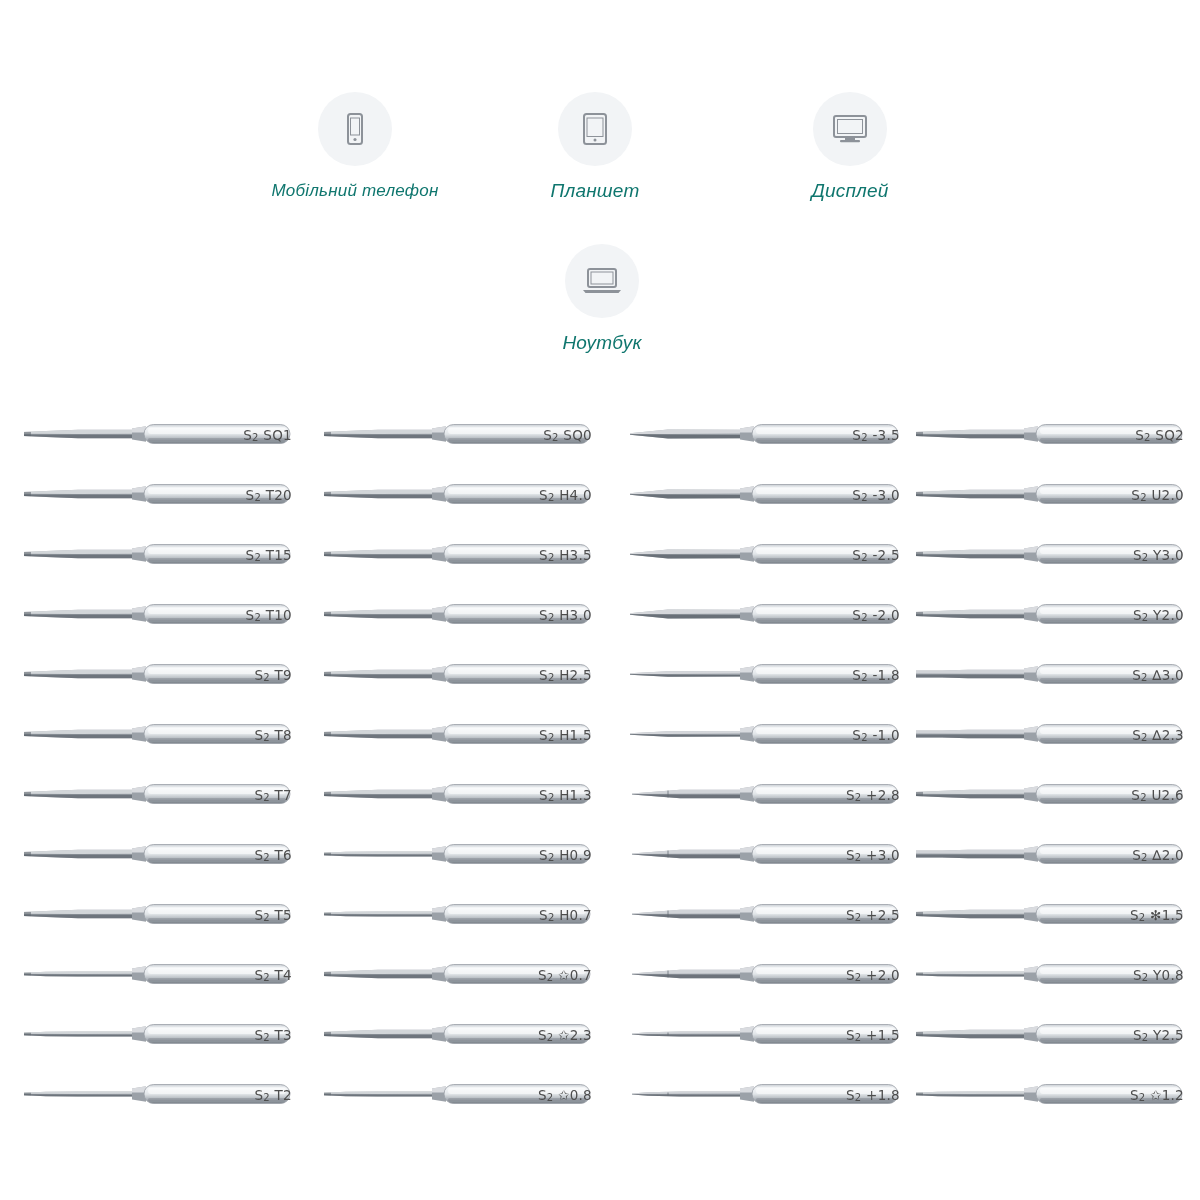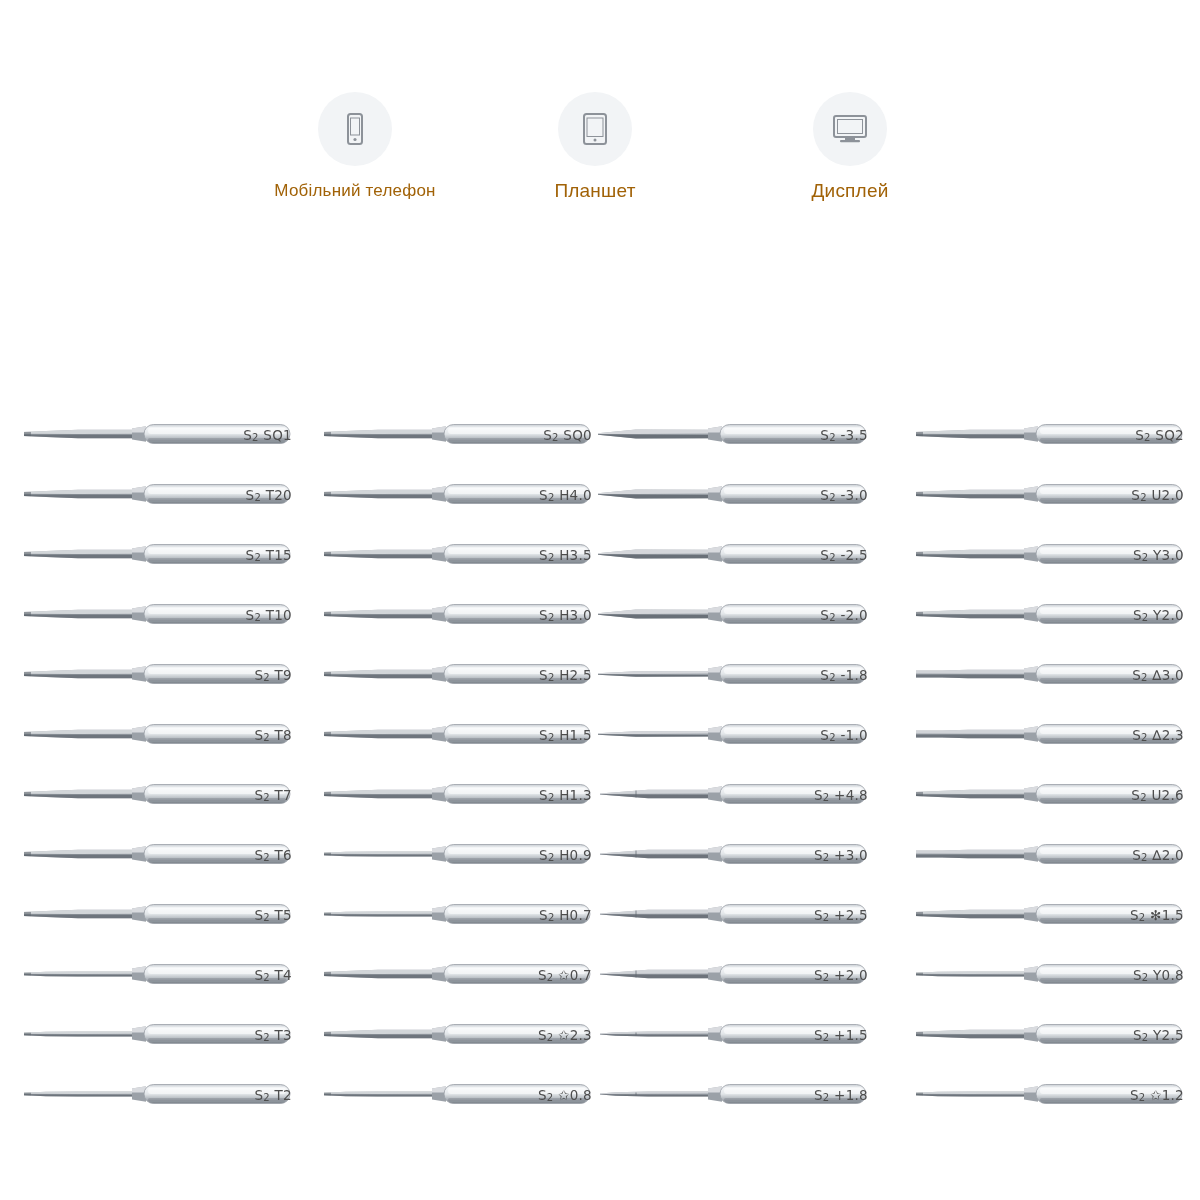--- a/index.html
+++ b/index.html
@@ -35,23 +35,24 @@
     border-radius: 50%;
     background: #f2f4f6;
     margin: 0 auto 12px auto;
     display: flex;
     align-items: center;
     justify-content: center;
   }
   .circle svg { display: block; }
   .compat-label {
     font-size: 19px;
-    color: #a16207;
+    color: #0f766e;
     line-height: 25px;
     letter-spacing: .2px;
+    font-style: italic;
   }
   .compat-label.small { font-size: 17px; }
 
   
   #bits {
     position: absolute;
     top: 405px;
     left: 0;
     width: 1200px;
     height: 740px;
@@ -117,20 +118,30 @@
     <div class="compat-item" style="left: 480px; top: 0px;">
       <div class="circle">
         <svg width="40" height="40" viewBox="0 0 40 40">
       <rect x="9" y="5" width="22" height="30" rx="2.5" fill="none" stroke="#8d9299" stroke-width="2"></rect>
       <circle cx="20" cy="31" r="1.5" fill="#8d9299"></circle>
       <rect x="12" y="9" width="16" height="18.5" fill="none" stroke="#8d9299" stroke-width="1"></rect>
     </svg>
       </div>
       <div class="compat-label">Планшет</div>
     </div>
+    <div class="compat-item" style="left: 487px; top: 152px;">
+      <div class="circle">
+        <svg width="44" height="42" viewBox="0 0 44 42">
+      <rect x="8" y="9" width="28" height="18" rx="2" fill="none" stroke="#8d9299" stroke-width="2"></rect>
+      <rect x="11" y="12" width="22" height="12" fill="none" stroke="#8d9299" stroke-width="1"></rect>
+      <path d="M3 30 h38 a0 0 0 0 1 0 0 l-2.5 3 h-33 z" fill="#8d9299"></path>
+    </svg>
+      </div>
+      <div class="compat-label">Ноутбук</div>
+    </div>
   </div>
 
 <div id="bits">
     <div class="bit-col" style="left: 20px;">
       <div class="bit-row">
         <div class="bit">
           <svg width="272" height="34" viewBox="0 0 272 34">
     <defs>
       <linearGradient id="g-square" x1="0" y1="0" x2="0" y2="1">
         <stop offset="0" stop-color="#c9ced3"></stop>
@@ -796,21 +807,21 @@
     <path d="M112 11.5 L126 9.2 L126 15.5 L112 15.6 Z" fill="#e8eaec" opacity=".8"></path>
 
     <rect x="124" y="7.5" width="146" height="19" rx="9.5" fill="url(#g-pentalobethin)" stroke="#9aa0a7" stroke-width="0.8"></rect>
     <rect x="128" y="10.6" width="138" height="6.4" rx="3" fill="#ffffff" opacity=".55"></rect>
     <rect x="128" y="21" width="138" height="3.2" rx="1.6" fill="#6f767e" opacity=".35"></rect>
   </svg>
         </div>
         <div class="bit-text"><span class="s2">S<span class="sub">2</span></span> <span>✩0.8</span></div>
       </div>
     </div>
-    <div class="bit-col" style="left: 596px;">
+    <div class="bit-col" style="left: 628px;">
       <div class="bit-row">
         <div class="bit">
           <svg width="272" height="34" viewBox="0 0 272 34">
     <defs>
       <linearGradient id="g-flat" x1="0" y1="0" x2="0" y2="1">
         <stop offset="0" stop-color="#c9ced3"></stop>
         <stop offset="0.18" stop-color="#f3f5f7"></stop>
         <stop offset="0.50" stop-color="#e2e6e9"></stop>
         <stop offset="0.80" stop-color="#a8aeb5"></stop>
         <stop offset="1" stop-color="#767d85"></stop>
@@ -985,21 +996,21 @@
       <path d="M118 21.2 L52 21.2 L20 18.8 L4 17.4 L4 17.2 L52 17.5 L118 17.8 Z" fill="#5d646c" opacity=".75"></path>
 
     <path d="M112 11.5 L126 9.2 L126 24.8 L112 22.5 Z" fill="#9ba1a8"></path>
     <path d="M112 11.5 L126 9.2 L126 15.5 L112 15.6 Z" fill="#e8eaec" opacity=".8"></path>
 
     <rect x="124" y="7.5" width="146" height="19" rx="9.5" fill="url(#g-phillips)" stroke="#9aa0a7" stroke-width="0.8"></rect>
     <rect x="128" y="10.6" width="138" height="6.4" rx="3" fill="#ffffff" opacity=".55"></rect>
     <rect x="128" y="21" width="138" height="3.2" rx="1.6" fill="#6f767e" opacity=".35"></rect>
   </svg>
         </div>
-        <div class="bit-text"><span class="s2">S<span class="sub">2</span></span> <span>+4.8</span></div>
+        <div class="bit-text"><span class="s2">S<span class="sub">2</span></span> <span>+2.8</span></div>
       </div>
       <div class="bit-row">
         <div class="bit">
           <svg width="272" height="34" viewBox="0 0 272 34">
     <defs>
       <linearGradient id="g-phillips" x1="0" y1="0" x2="0" y2="1">
         <stop offset="0" stop-color="#c9ced3"></stop>
         <stop offset="0.18" stop-color="#f3f5f7"></stop>
         <stop offset="0.50" stop-color="#e2e6e9"></stop>
         <stop offset="0.80" stop-color="#a8aeb5"></stop>

